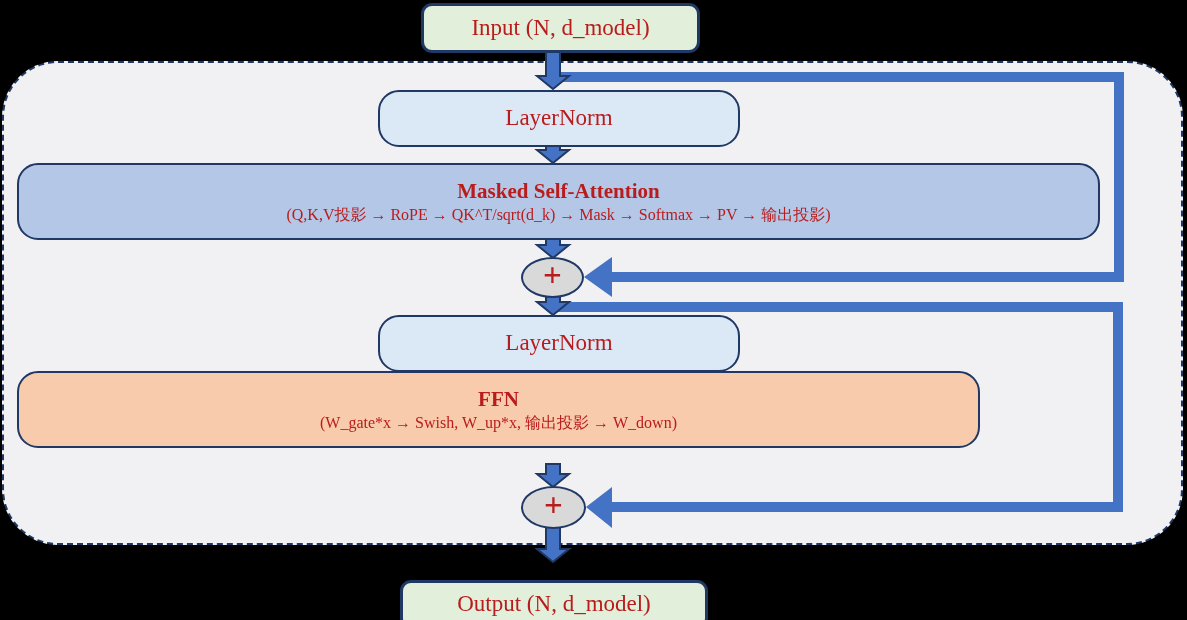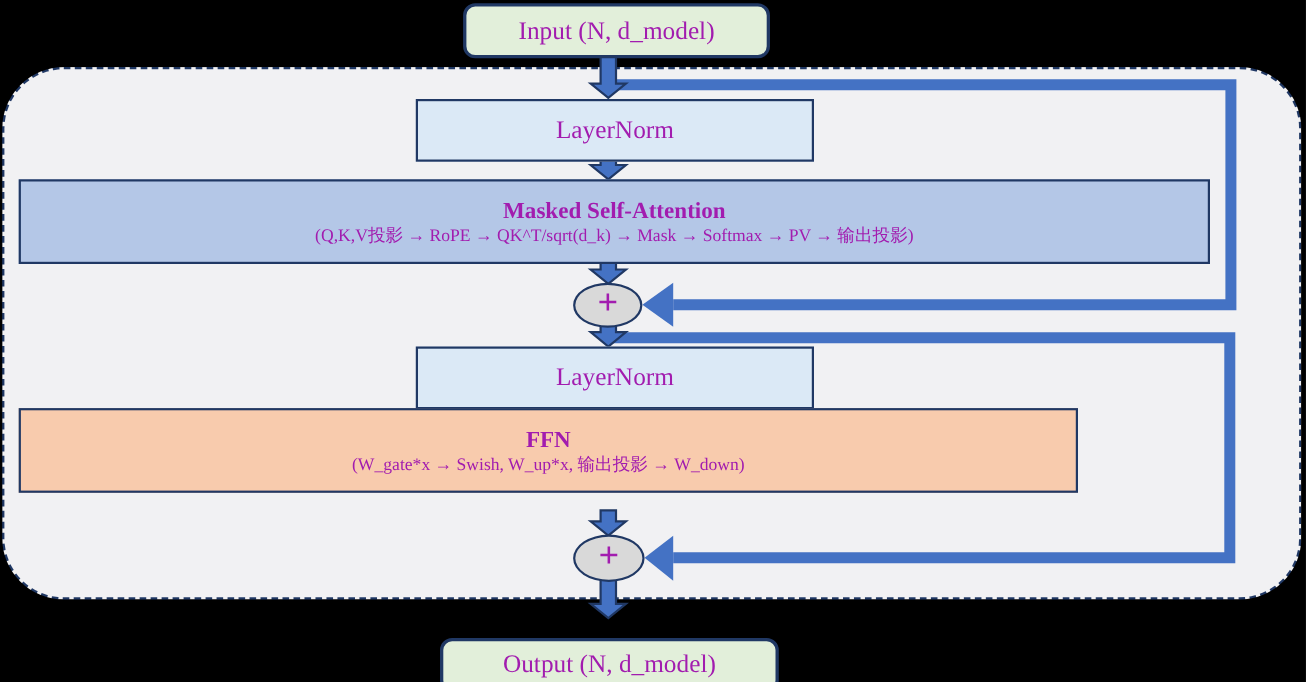--- a/index.html
+++ b/index.html
@@ -7,21 +7,21 @@
     padding: 0;
     background: #000000;
   }
   #canvas {
     position: relative;
     width: 1187px;
     height: 620px;
     background: #000000;
     overflow: hidden;
     font-family: "Liberation Serif", "DejaVu Serif", serif;
-    color: #a21caf;
+    color: #b91c1c;
   }
   
   .frame {
     position: absolute;
     left: 2px;
     top: 61px;
     width: 1181px;
     height: 484px;
     box-sizing: border-box;
     background: #f1f1f3;
@@ -36,20 +36,21 @@
     pointer-events: none;
   }
   .node {
     position: absolute;
     box-sizing: border-box;
     display: flex;
     align-items: center;
     justify-content: center;
     text-align: center;
     line-height: 1.25;
+    border-radius: 21px;
   }
   .io {
     background: #e2efda;
     border: 3px solid #203864;
     border-radius: 11px;
     font-size: 23px;
   }
   #input-node  { left: 421px; top: 3px;   width: 279px; height: 50px; }
   #output-node { left: 400px; top: 580px; width: 308px; height: 49px; }
   .ln {

